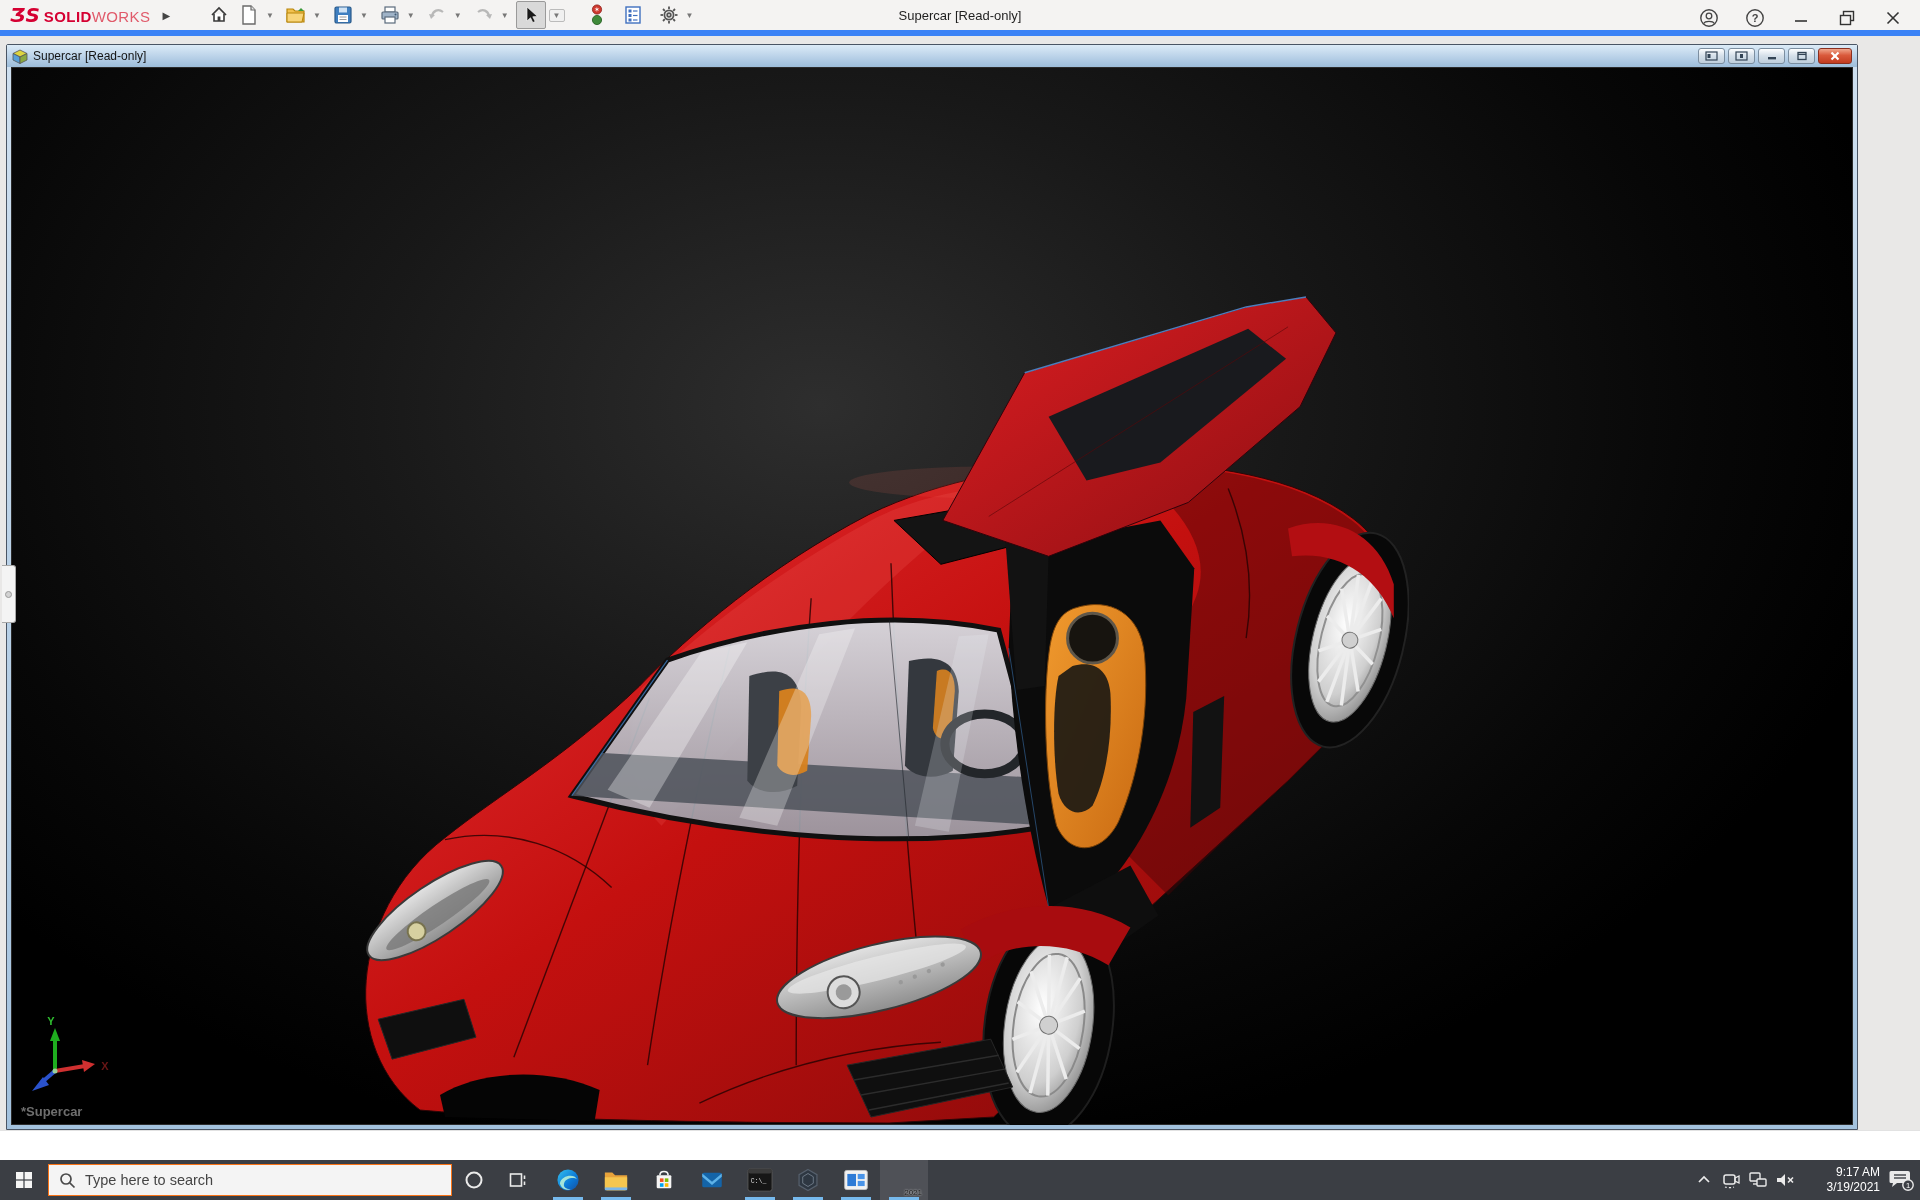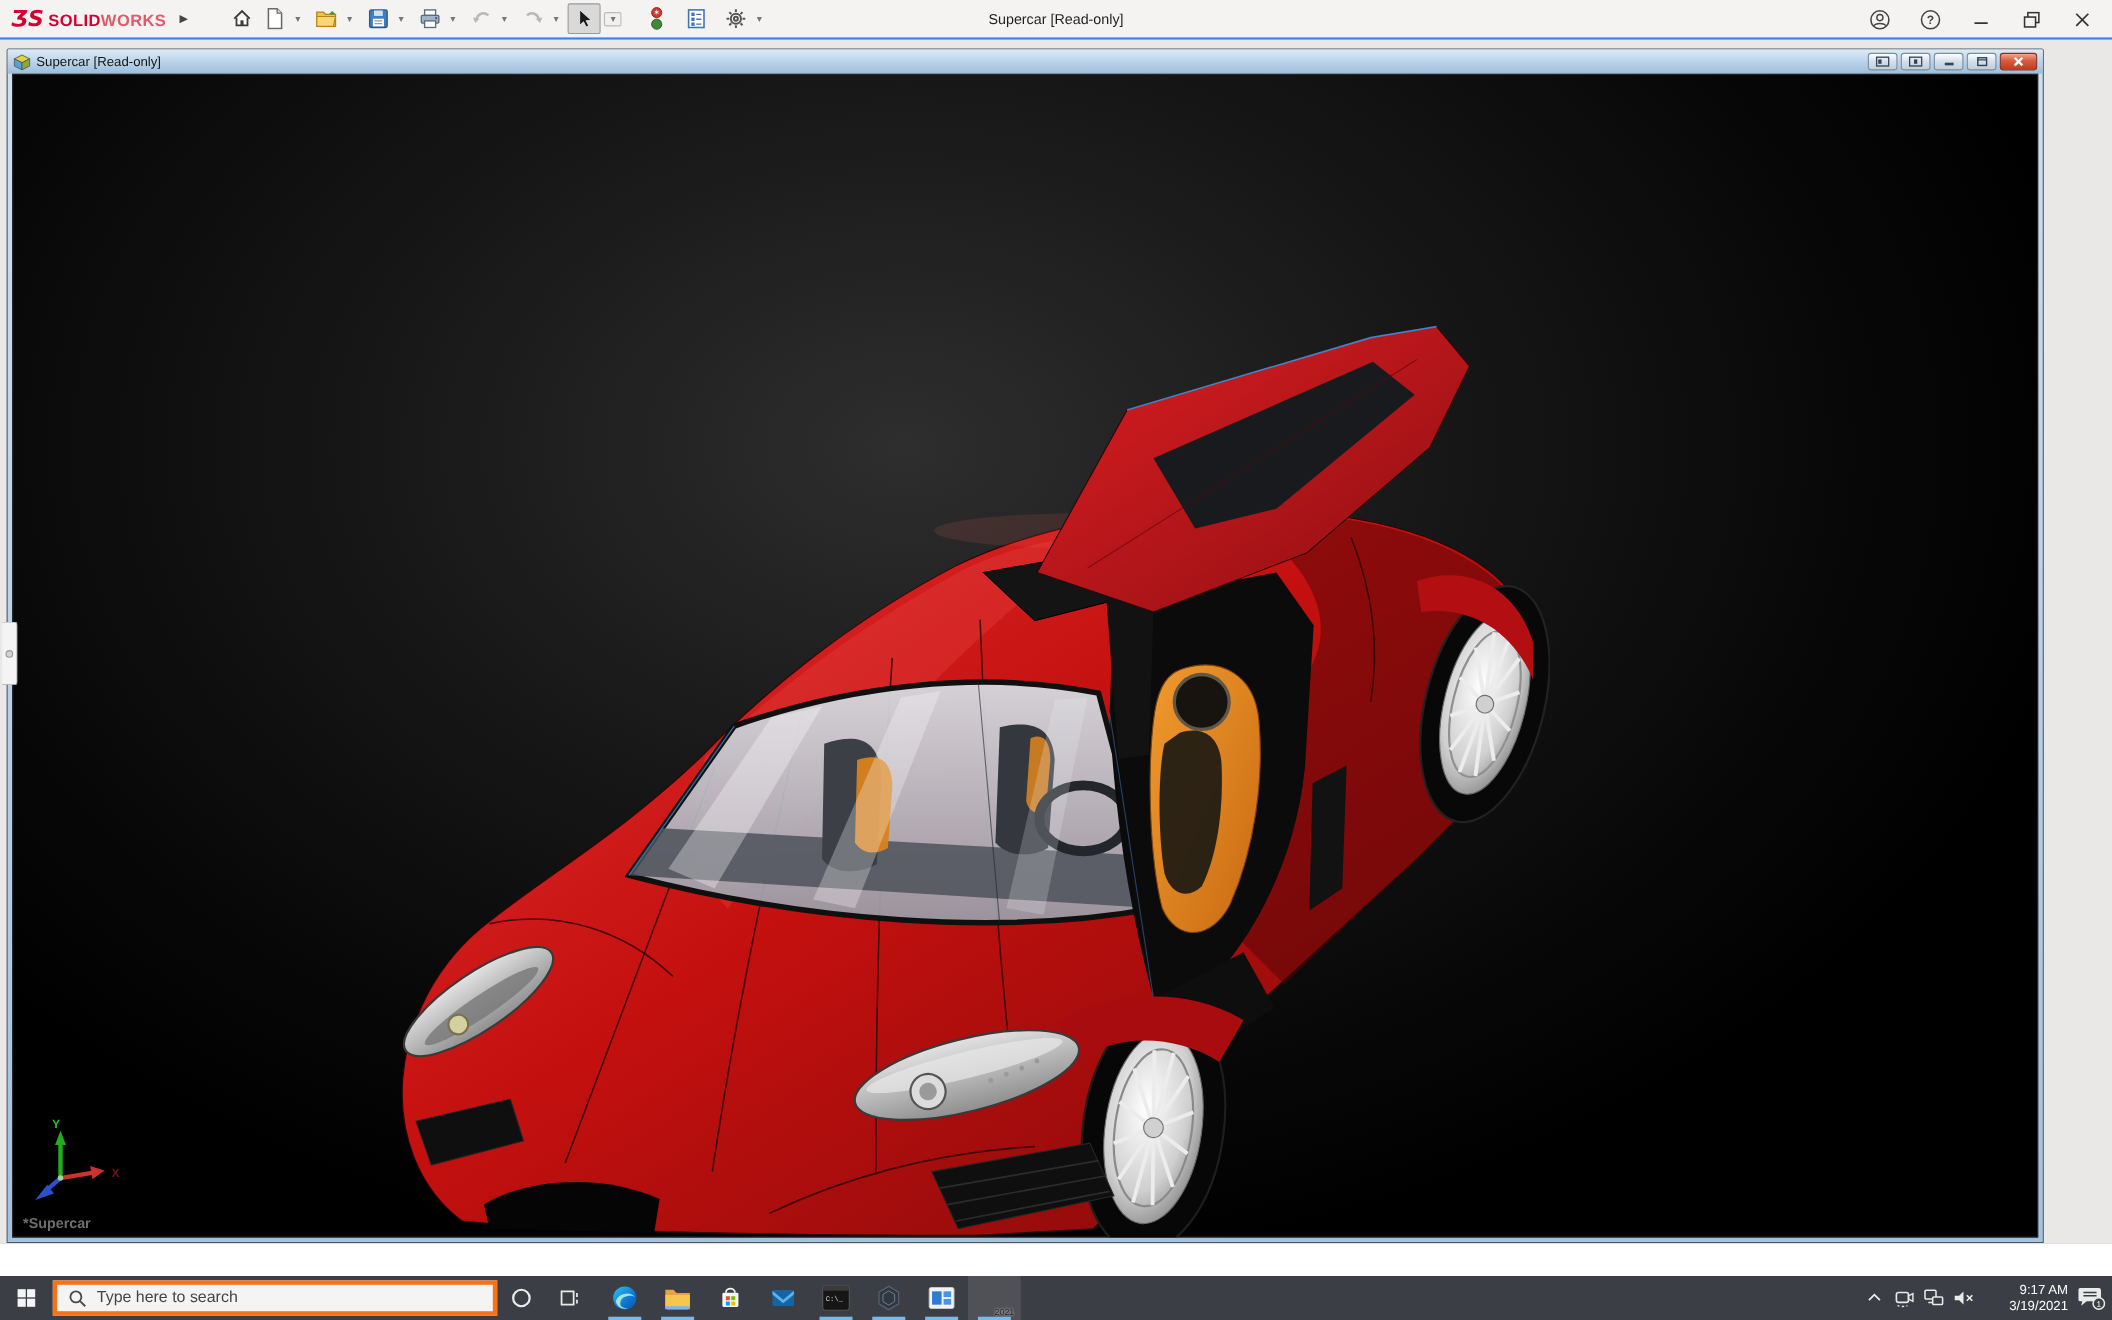--- a/index.html
+++ b/index.html
@@ -1,27 +1,27 @@
 <!DOCTYPE html>
 <html><head>
 <meta charset="utf-8">
 <style>
   * { margin:0; padding:0; box-sizing:border-box; }
   html,body { width:1920px; height:1200px; overflow:hidden;
     font-family:"Liberation Sans", sans-serif; background:#e9e8e7; }
 
   
   .appbar { position:absolute; top:0; left:0; width:1920px; height:36px;
-    background:#f4f3f2; border-bottom:2px solid #3b82f6;
+    background:#f4f3f2; border-bottom:6px solid #3b82f6;
     display:flex; align-items:center; z-index:40; }
   .brand { display:flex; align-items:baseline; margin-left:10px; white-space:nowrap; }
   .logo-glyph { font-family:"DejaVu Sans","Liberation Sans",sans-serif;
     font-style:italic; font-weight:bold; font-size:20px; color:#d50032; margin-right:4px; }
   .brand-bold { font-weight:700; font-size:15px; color:#d50032; letter-spacing:.4px; }
-  .brand-light { font-weight:700; font-size:15px; color:#e05a6a; letter-spacing:.4px; }
+  .brand-light { font-weight:400; font-size:15px; color:#e05a6a; letter-spacing:.4px; }
   .flyout-arrow { margin:0 16px 0 12px; color:#444; font-size:10px; }
   .tgroup { display:flex; align-items:center; margin-left:18px; }
   .tbtn { width:30px; height:28px; display:flex; align-items:center; justify-content:center; border-radius:2px; }
   .tbtn.active { background:#d9d9d9; border:1px solid #9a9a9a; }
   .caret { font-size:8px; color:#777; margin:0 7px 0 2px; }
   .caret.boxed { border:1px solid #bbb; padding:1px 3px; border-radius:2px; margin-left:3px; background:#f0f0f0; }
   .apptitle { position:absolute; left:50%; transform:translateX(-50%); font-size:13px; color:#1f1f1f; }
   .appctl { position:absolute; right:14px; top:0; height:36px; display:flex; gap:20px; align-items:center; }
   .cbtn { width:26px; height:26px; display:flex; align-items:center; justify-content:center; }
 
@@ -48,21 +48,21 @@
   .viewlabel { position:absolute; left:10px; bottom:6px; font-size:13px; font-weight:bold; color:#6e6e6e; }
 
   
   .statusbar { position:absolute; top:1130px; left:0; width:1920px; height:30px;
     background:#ffffff; border-top:1px solid #e2e2e2; }
 
   
   .taskbar { position:absolute; top:1160px; left:0; width:1920px; height:40px;
     background:#3b3e44; display:flex; align-items:center; z-index:50; }
   .startbtn { width:48px; height:40px; display:flex; align-items:center; justify-content:center; }
-  .searchbox { width:404px; height:32px; background:#f4f4f4; border:4px solid #f97316;
+  .searchbox { width:404px; height:32px; background:#f4f4f4; border:1px solid #f97316;
     display:flex; align-items:center; padding-left:10px; gap:9px; }
   .searchbox input { border:none; background:transparent; outline:none; width:340px;
     font-size:14.5px; color:#333; font-family:"Liberation Sans",sans-serif; }
   .searchbox input::placeholder { color:#454545; opacity:1; }
   .tvbtn { width:44px; height:40px; display:flex; align-items:center; justify-content:center; }
   .taskapps { display:flex; margin-left:4px; }
   .tapp { width:48px; height:40px; display:flex; align-items:center; justify-content:center; position:relative; }
   .tapp.active { background:rgba(255,255,255,.10); }
   .runbar { position:absolute; bottom:0; left:9px; right:9px; height:3px; background:#76b9ed; }
   .tray { position:absolute; right:0; top:0; height:40px; display:flex; align-items:center; }

